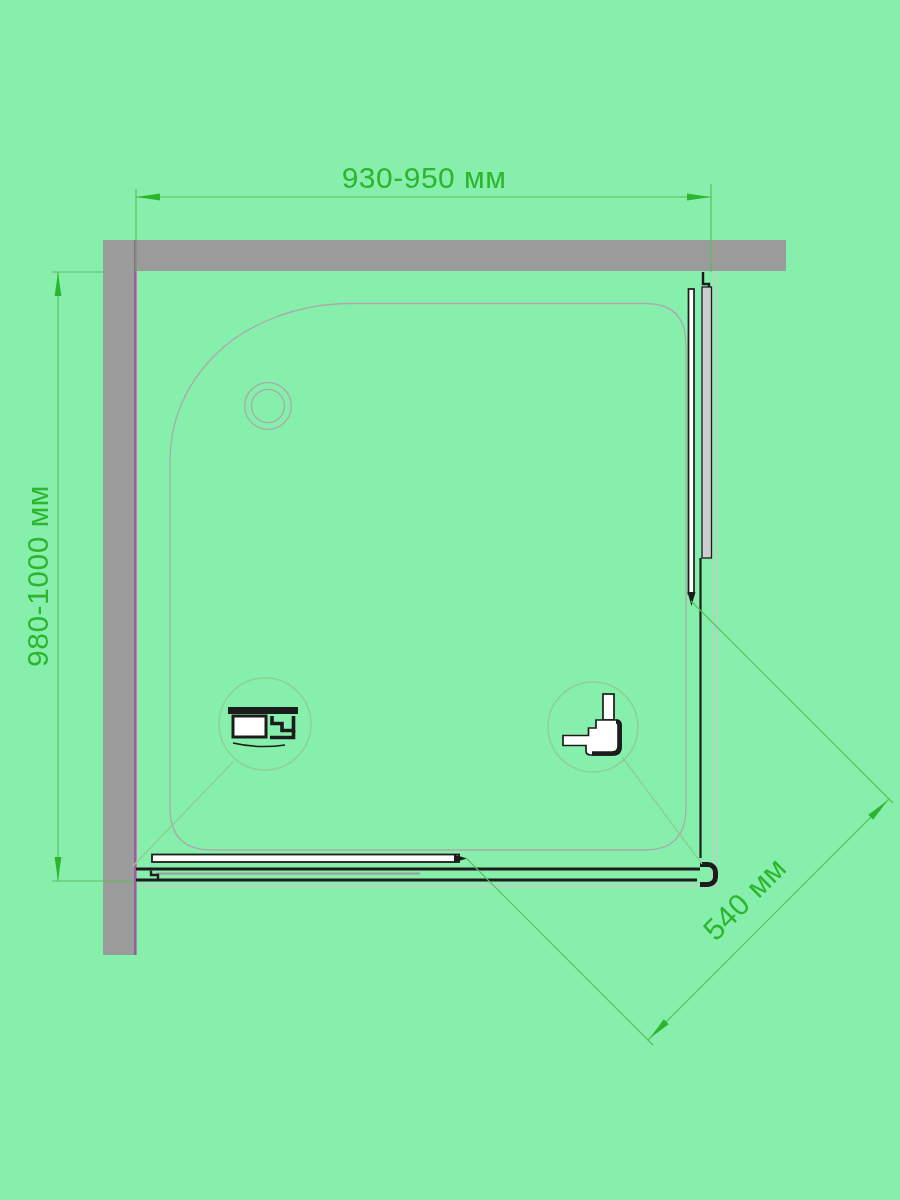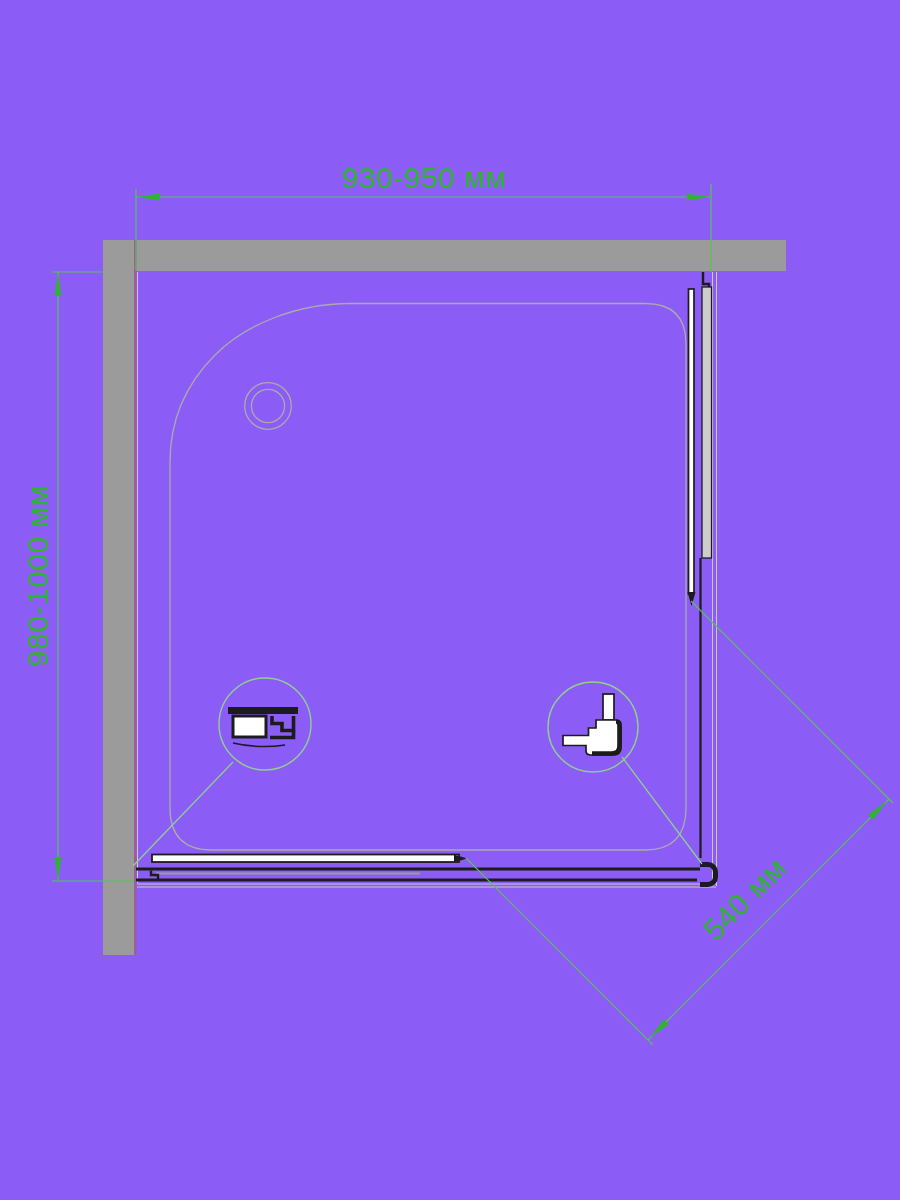--- a/index.html
+++ b/index.html
@@ -1,16 +1,16 @@
 <!DOCTYPE html>
 <html style="--dim-green: #2eb52e; --line-green: #5cbf5c; --leader-green: #8fd08f; --wall-gray: #9b9b9b; --wall-accent: #9a5f9a; --tray-line: #ababab; --bound-line: #c9c9c9; --panel-gray: #cdcdcd; --drawing-black: #1c1c1c;"><head>
 <meta charset="utf-8">
 <style>
   html,body{margin:0;padding:0;background:#ffffff;}
-  .page{position:relative;width:900px;height:1200px;background:#8b5cf6;overflow:hidden;
+  .page{position:relative;width:900px;height:1200px;background:#86efac;overflow:hidden;
         font-family:"Liberation Sans", sans-serif;}
   svg{position:absolute;left:0;top:0;}
 
   
   .wall{fill:var(--wall-gray,#9b9b9b);stroke:none;}
   .wall-accent{fill:var(--wall-accent,#9a5f9a);stroke:none;}
 
   
   .tray{stroke:var(--tray-line,#ababab);stroke-width:1.3;fill:none;}
   .bound{stroke:var(--bound-line,#c9c9c9);stroke-width:1;fill:none;}

